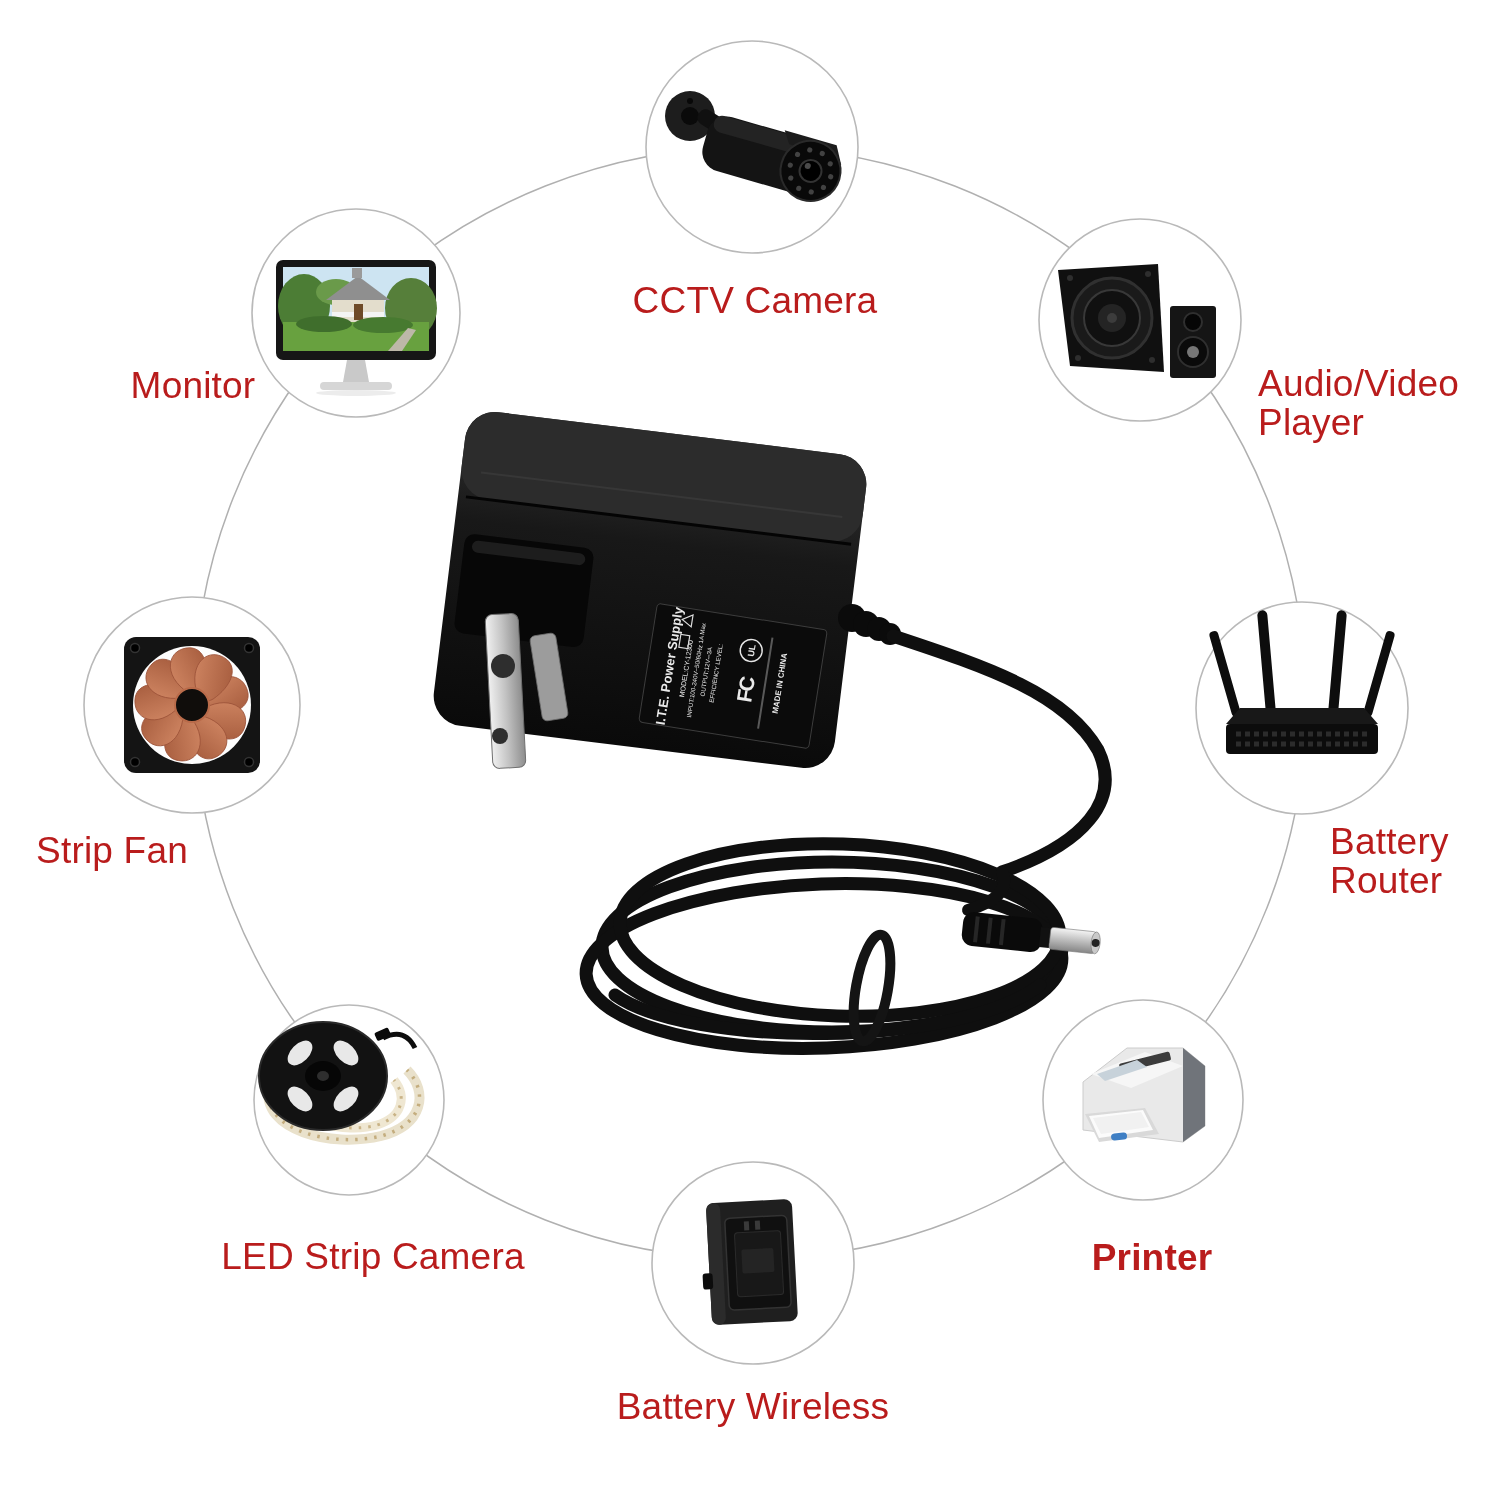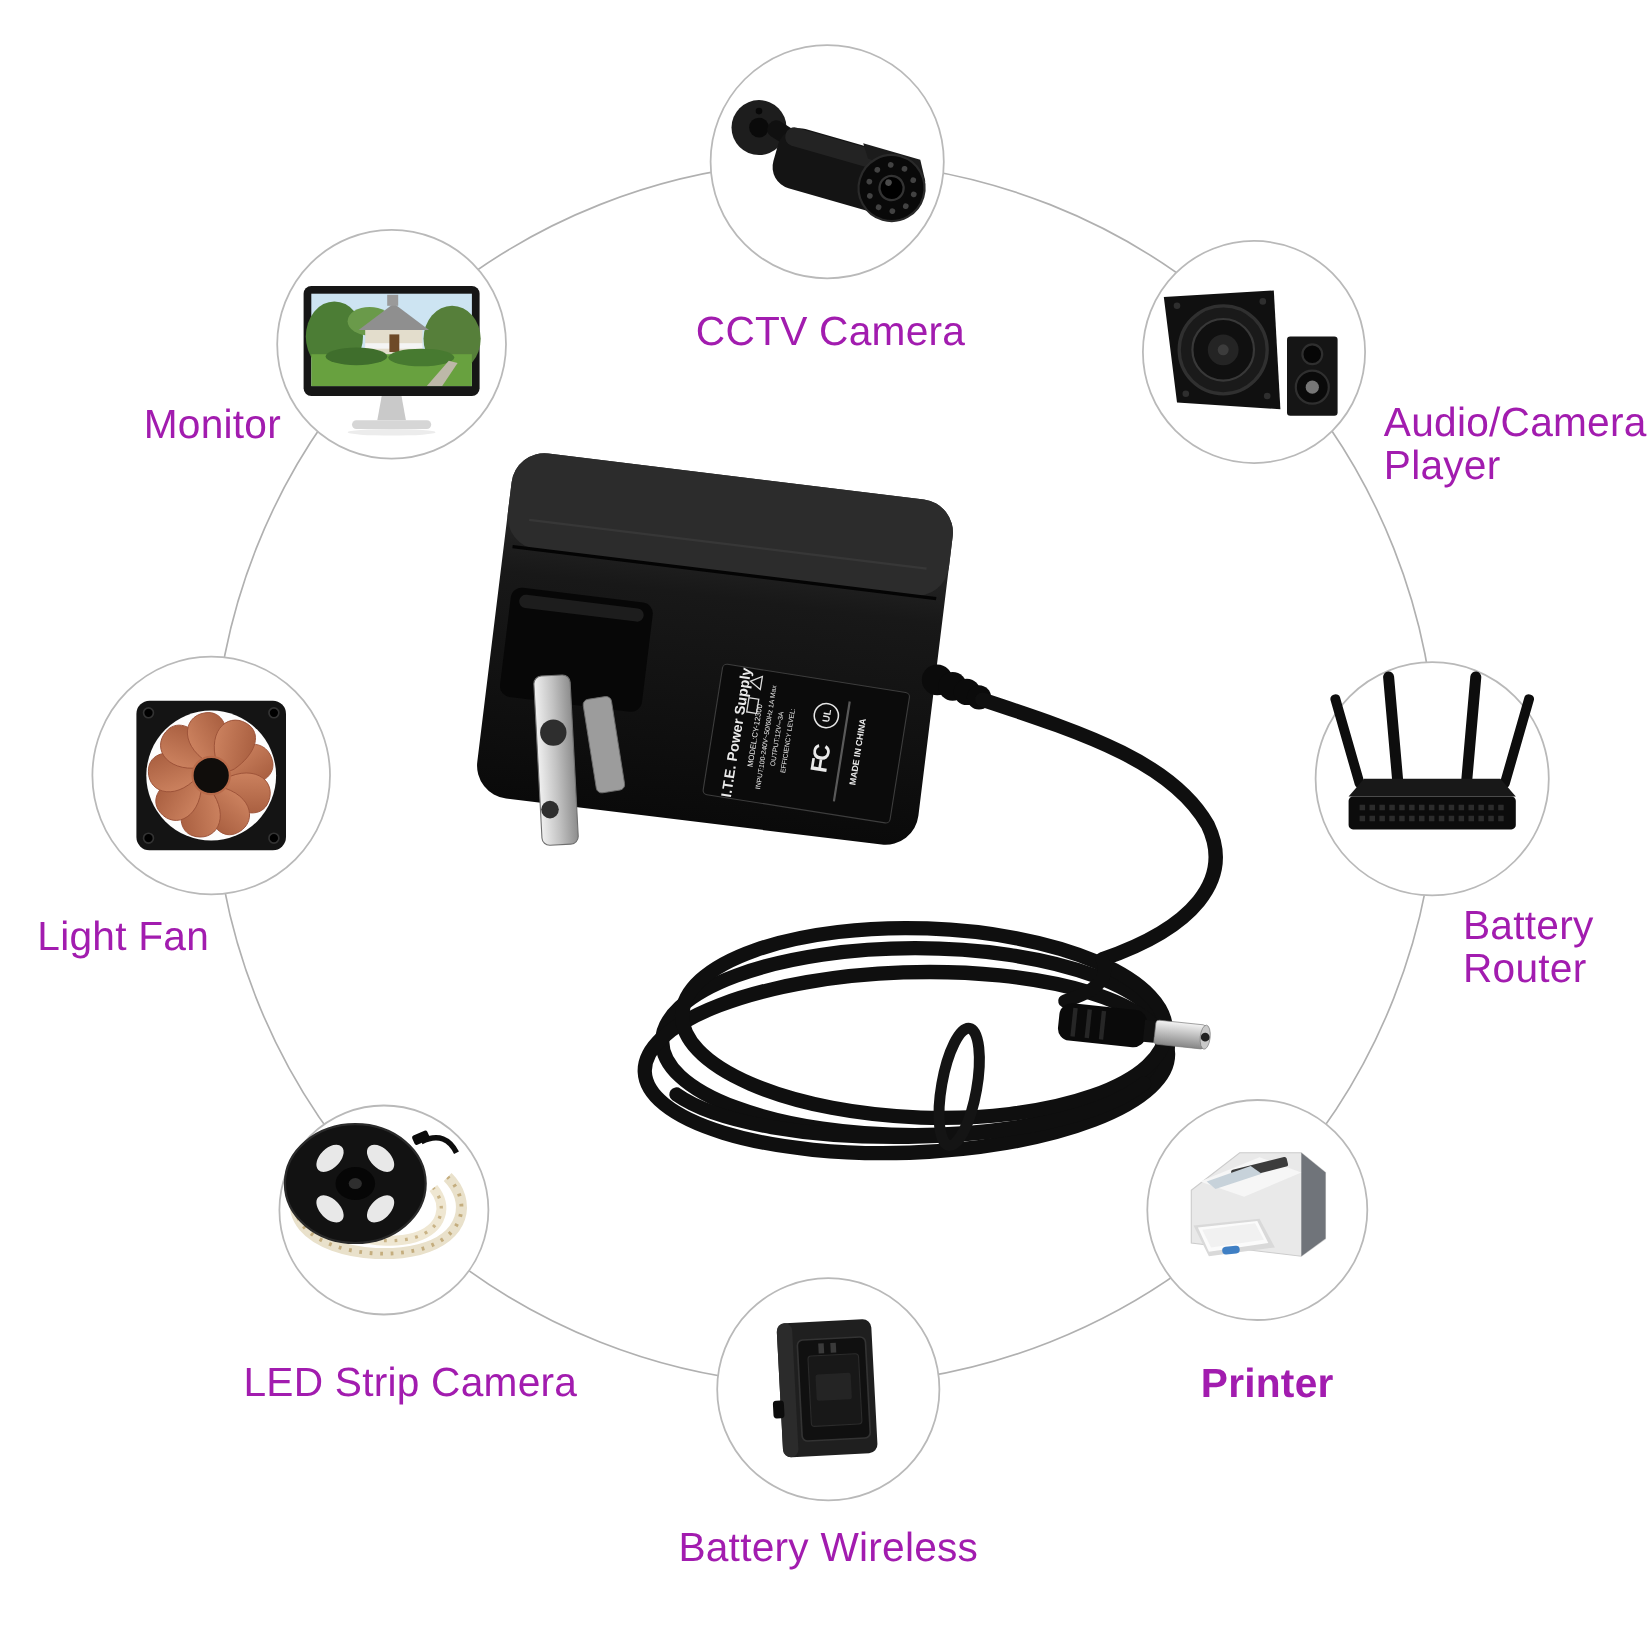--- a/index.html
+++ b/index.html
@@ -1,20 +1,20 @@
 <!DOCTYPE html>
 <html><head>
 <meta charset="utf-8">
 <style>
   html,body{margin:0;padding:0;background:#ffffff;}
   body{width:1500px;height:1500px;position:relative;overflow:hidden;
        font-family:"Liberation Sans",sans-serif;}
   .stage{position:absolute;left:0;top:0;width:1500px;height:1500px;}
   .node{fill:#ffffff;stroke:#b9b9b9;stroke-width:1.6;}
-  .device-label{position:absolute;color:#a21caf;font-size:37px;line-height:1.06;
+  .device-label{position:absolute;color:#b91c1c;font-size:37px;line-height:1.06;
        letter-spacing:.2px;white-space:nowrap;font-weight:400;}
   .device-label .line{display:block;}
   .center{transform:translate(-50%,-50%);text-align:center;}
 </style>
 </head>
 <body>
 
 <svg class="stage" viewBox="0 0 1500 1500">
   <defs>
     <linearGradient id="gBody" x1="0" y1="0" x2="0" y2="1">
@@ -271,21 +271,21 @@
       <ellipse cx="0" cy="77" rx="40" ry="3" fill="#ececec"></ellipse>
     </g>
   </g>
 </svg>
 
 <div class="device-label center" style="left:755px;top:301px;">
   <span class="line">CCTV Camera</span>
 </div>
 
 <div class="device-label" style="left:1258px;top:364px;">
-  <span class="line">Audio/Camera</span>
+  <span class="line">Audio/Video</span>
   <span class="line">Player</span>
 </div>
 
 <div class="device-label" style="left:1330px;top:822px;">
   <span class="line">Battery</span>
   <span class="line">Router</span>
 </div>
 
 <div class="device-label center" style="left:1152px;top:1258px;font-weight:bold;">
   <span class="line">Printer</span>
@@ -293,18 +293,18 @@
 
 <div class="device-label center" style="left:753px;top:1407px;">
   <span class="line">Battery Wireless</span>
 </div>
 
 <div class="device-label center" style="left:373px;top:1257px;">
   <span class="line">LED Strip Camera</span>
 </div>
 
 <div class="device-label center" style="left:112px;top:851px;">
-  <span class="line">Light Fan</span>
+  <span class="line">Strip Fan</span>
 </div>
 
 <div class="device-label center" style="left:193px;top:386px;">
   <span class="line">Monitor</span>
 </div>
 
 </body></html>

